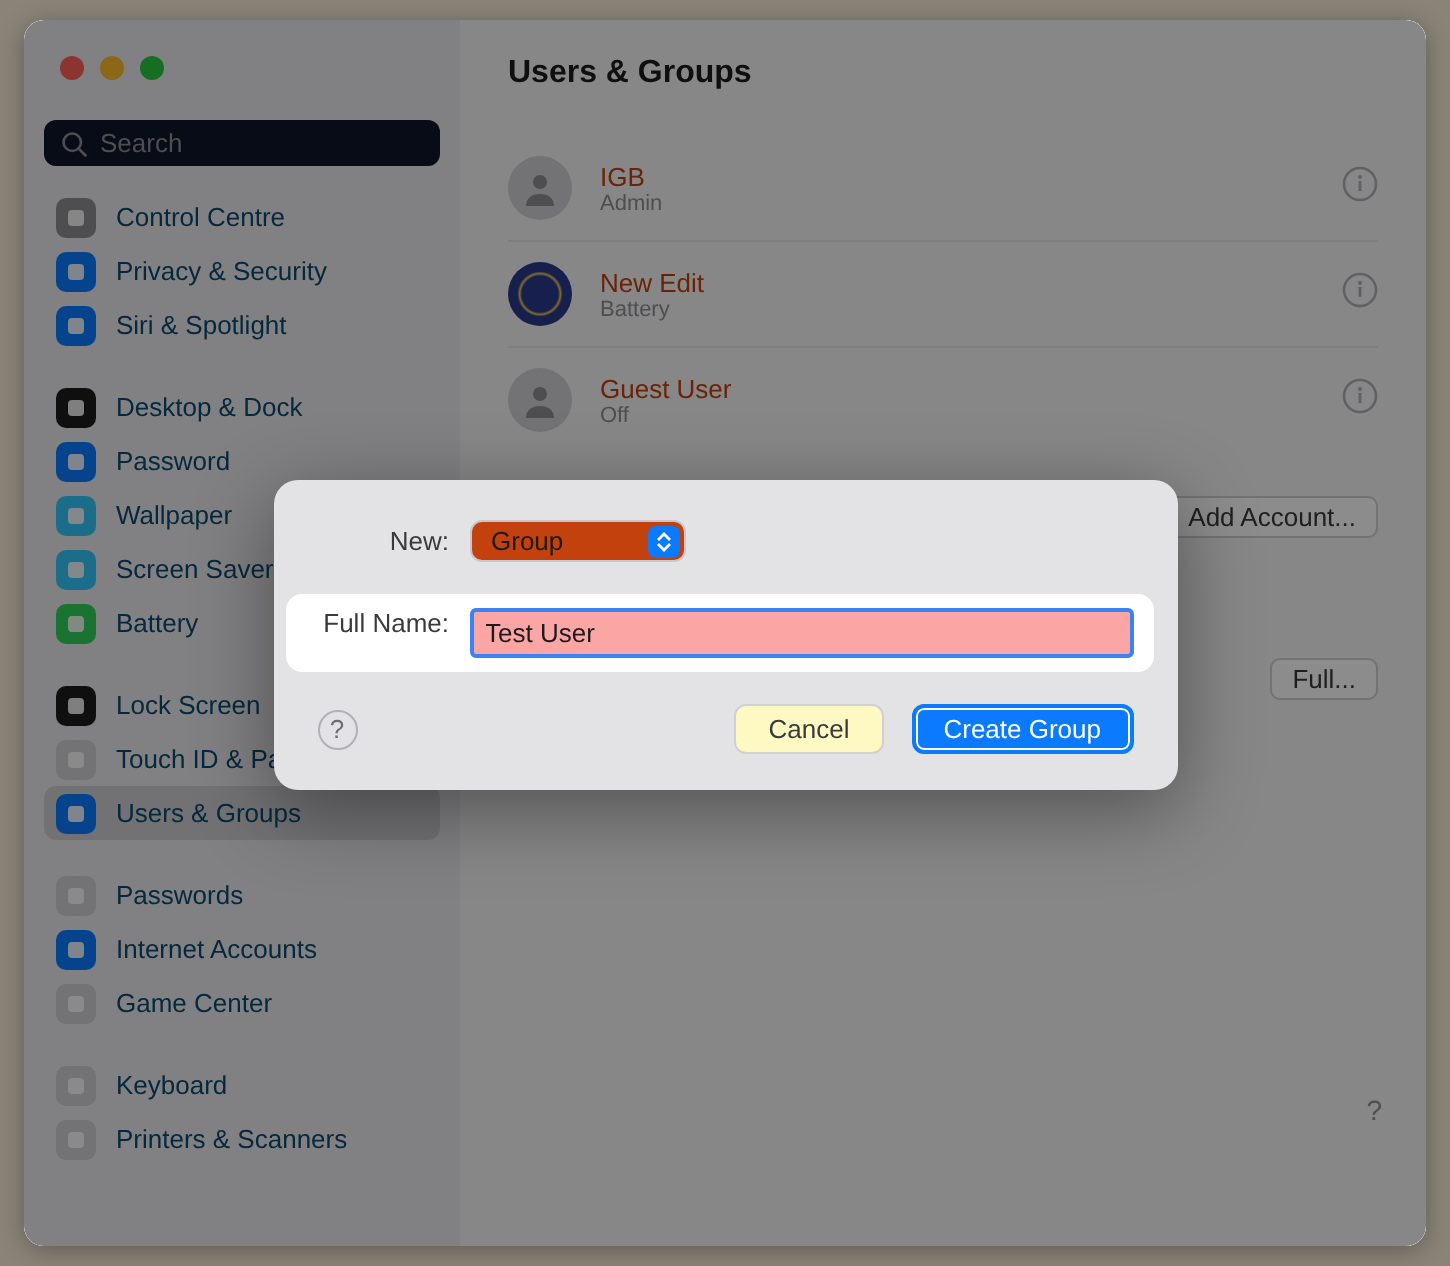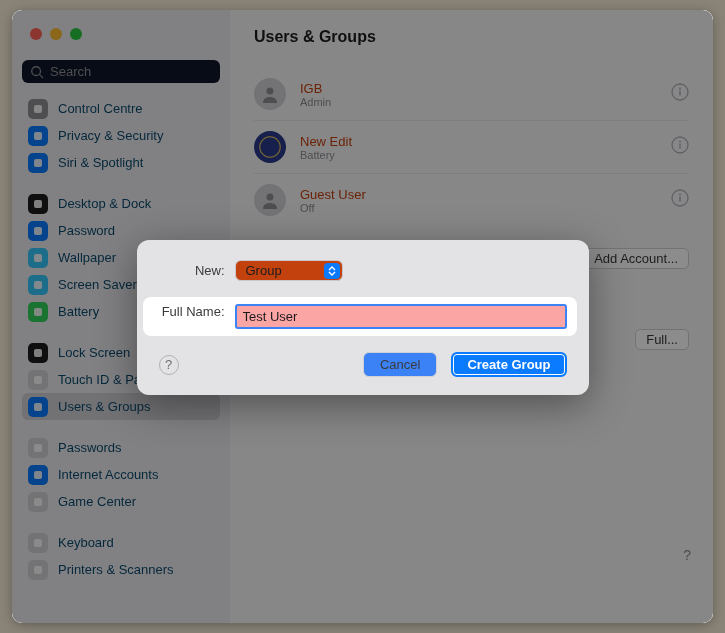--- a/index.html
+++ b/index.html
@@ -41,22 +41,22 @@
     .select-wrap{position:relative;display:inline-block;}
     .select{background:#c2410c;border:1px solid #c8c8cc;border-radius:6px;font-size:13px;padding:2px 28px 2px 10px;min-width:108px;color:#1c1c1e;}
     .select-chevrons{position:absolute;right:3px;top:3px;width:16px;height:16px;background:#0a7aff;border-radius:4px;display:flex;flex-direction:column;align-items:center;justify-content:center;}
     .select-chevrons svg{width:8px;height:5px;color:#fff;}
     .highlight-wrap{background:#fff;border-radius:8px;padding:7px 10px;margin:0 -10px 16px -16px;display:flex;align-items:flex-start;}
     .highlight-wrap .modal-label{width:82px;}
     .text-input{flex:1;border:2.5px solid #3b82f6;border-radius:3px;padding:3px 6px;font-size:13px;color:#1c1c1e;background:#fca5a5;outline:none;}
     .modal-actions{display:flex;align-items:center;gap:14px;}
     .help-btn{width:20px;height:20px;border-radius:50%;border:1px solid #b0b0b8;color:#6e6e73;font-size:13px;display:flex;align-items:center;justify-content:center;background:transparent;}
     .spacer{flex:1;}
-    .btn-cancel{background:#3b82f6;border:1px solid #d0d0d4;border-radius:6px;padding:4px 16px;font-size:13px;color:#3a3a3c;}
-    .btn-primary{background:#0a7aff;border:2px solid #0a7aff;border-radius:6px;padding:3px 14px;font-size:13px;color:#fff;font-weight:700;box-shadow:0 0 0 1px #fff inset;}
+    .btn-cancel{background:#fef9c3;border:1px solid #d0d0d4;border-radius:6px;padding:4px 16px;font-size:13px;color:#3a3a3c;}
+    .btn-primary{background:#0a7aff;border:2px solid #0a7aff;border-radius:6px;padding:3px 14px;font-size:13px;color:#fff;font-weight:400;box-shadow:0 0 0 1px #fff inset;}
   </style>
 </head>
 <body>
 
 <div class="window">
   <div class="traffic">
     <span class="tclose"></span>
     <span class="tmin"></span>
     <span class="tmax"></span>
   </div>

